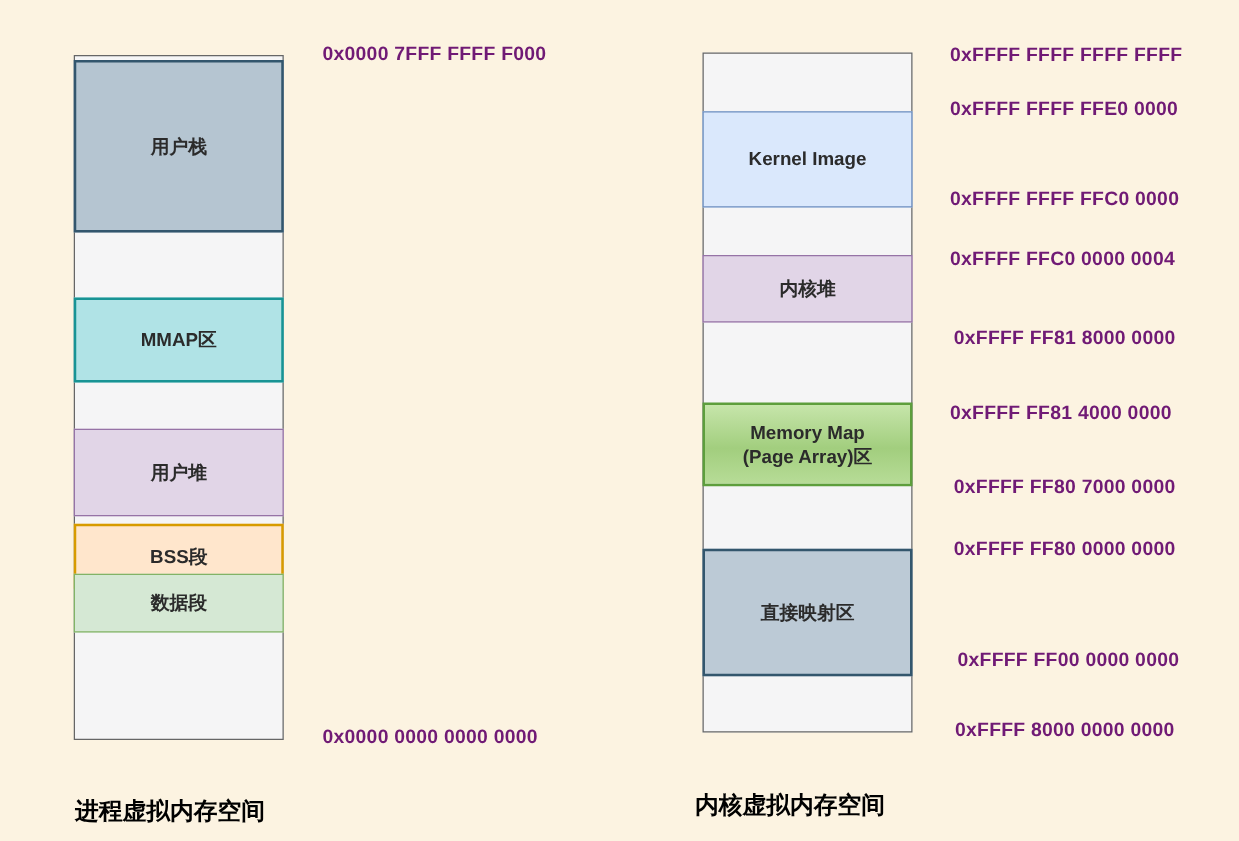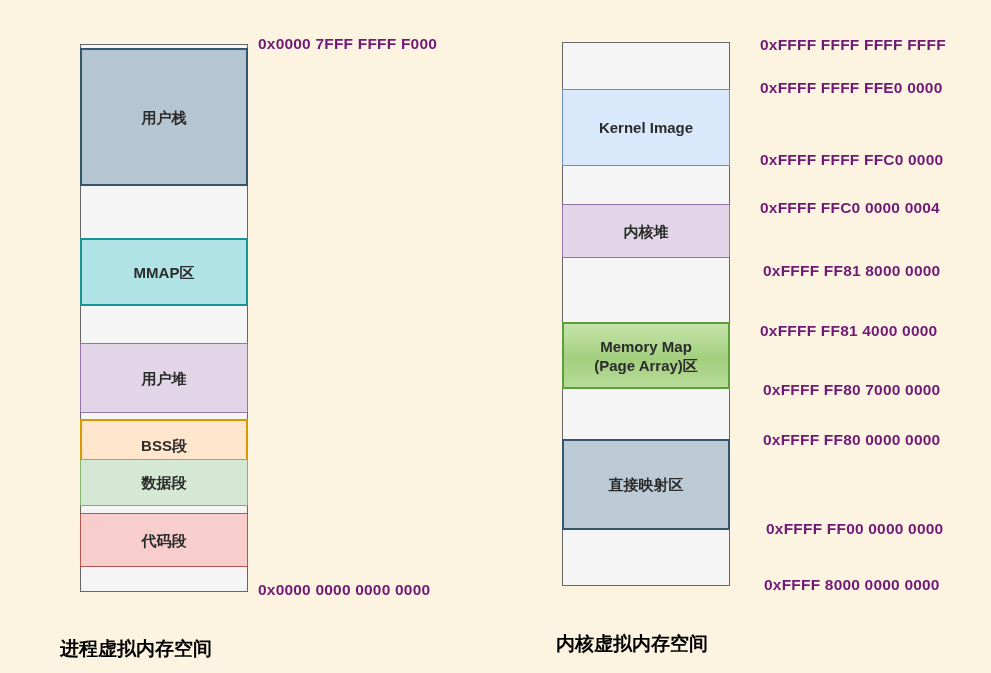--- a/index.html
+++ b/index.html
@@ -13,21 +13,21 @@
     background: #FCF3E1;
     font-family: "Liberation Sans", sans-serif;
     overflow: hidden;
   }
   .column {
     position: absolute;
     background: #F5F5F6;
     border: 1px solid #666666;
     box-sizing: border-box;
   }
-  .column-left  { left: 80px;  top: 44px; width: 168px; height: 548px; }
+  .column-left  { left: 59px;  top: 44px; width: 168px; height: 548px; }
   .column-right { left: 562px; top: 42px; width: 168px; height: 544px; }
 
   .seg {
     position: absolute;
     left: -1px;
     right: -1px;
     box-sizing: border-box;
     display: flex;
     align-items: center;
     justify-content: center;
@@ -44,21 +44,21 @@
   .seg-user-heap  { top: 298px; height: 70px;  background: #E1D5E7; border: 1.5px solid #9673A6; }
   .seg-bss        { top: 374px; height: 52px;  background: #FFE6CC; border: 2px solid #D79B00; }
   .seg-data       { top: 414px; height: 47px;  background: #D5E8D4; border: 1.5px solid #82B366; }
   .seg-code       { top: 468px; height: 54px;  background: #F8CECC; border: 1.5px solid #B85450; }
   
   .seg-kernel-image { top: 46px;  height: 77px; background: #DAE8FC; border: 1.5px solid #6C8EBF; }
   .seg-kernel-heap  { top: 161px; height: 54px; background: #E1D5E7; border: 1.5px solid #9673A6; }
   .seg-memory-map   { top: 279px; height: 67px;
                       background: linear-gradient(180deg, #C6E5AA 0%, #A2CE7E 55%, #B7DC97 100%);
                       border: 2px solid #5D9E3C; }
-  .seg-direct-map   { top: 396px; height: 91px; background: #BCCAD6; border: 2px solid #33566D; }
+  .seg-direct-map   { top: 396px; height: 102px; background: #BCCAD6; border: 2px solid #33566D; }
 
   .addr {
     position: absolute;
     font-weight: bold;
     font-size: 15.5px;
     color: #701a75;
     white-space: nowrap;
     letter-spacing: 0.2px;
   }
   .caption {
@@ -81,23 +81,20 @@
   </div>
   <div class="seg seg-user-heap">
     <span>用户堆</span>
   </div>
   <div class="seg seg-bss">
     <span>BSS段</span>
   </div>
   <div class="seg seg-data">
     <span>数据段</span>
   </div>
-  <div class="seg seg-code">
-    <span>代码段</span>
-  </div>
 </div>
 
 <div class="addr" style="left:258px; top:35px;">0x0000 7FFF FFFF F000</div>
 <div class="addr" style="left:258px; top:581px;">0x0000 0000 0000 0000</div>
 <div class="caption" style="left:60px; top:636px;">进程虚拟内存空间</div>
 
 <div class="column column-right">
   <div class="seg seg-kernel-image">
     <span>Kernel Image</span>
   </div>

